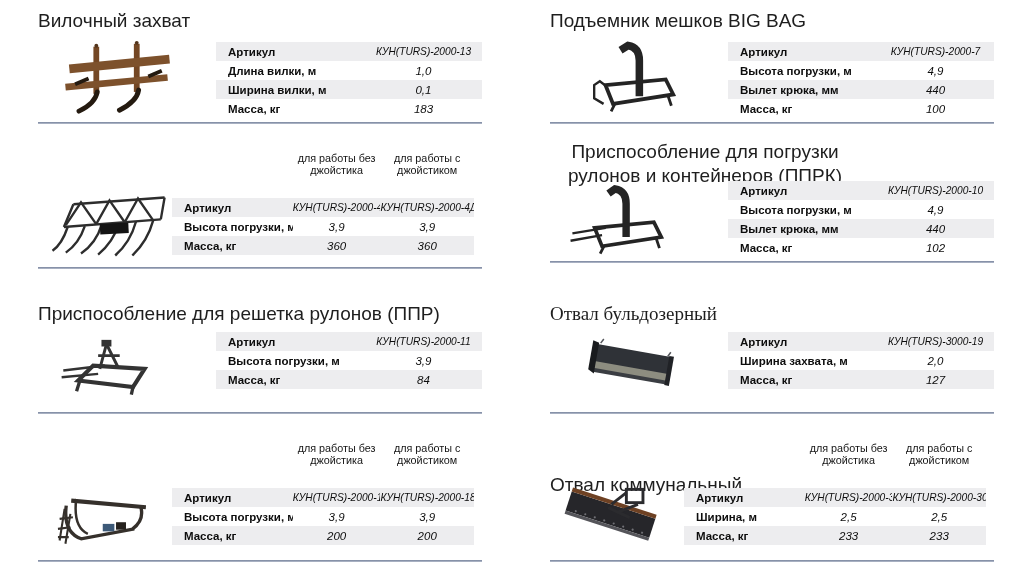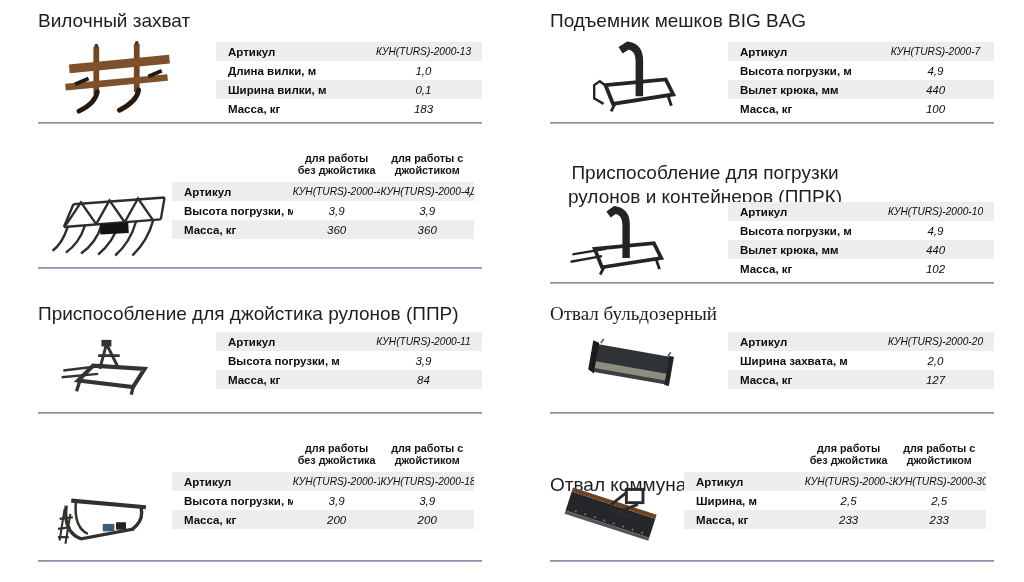--- a/index.html
+++ b/index.html
@@ -10,22 +10,22 @@
   .img-box{position:absolute;}
   .img-box svg{display:block;width:100%;height:100%;}
   table.spec{position:absolute;border-collapse:collapse;table-layout:fixed;}
   table.spec.two-col{left:216px;top:42px;width:266px;}
   table.spec.three-col{left:172px;top:2px;width:302px;}
   .spec td{height:19px;font-size:11.5px;color:#0d0d0d;padding:0;white-space:nowrap;overflow:hidden;}
   .spec td.lbl{font-weight:bold;text-align:left;padding-left:12px;}
   .spec td.val{text-align:center;font-style:italic;}
   .spec td.art{font-size:10.2px;}
   .spec tbody tr:nth-child(odd){background:#ededef;}
-  .spec thead th{font-weight:bold;font-size:10.8px;color:#141414;line-height:1.18;
-                 text-align:center;vertical-align:bottom;padding:0 4px 5px;height:30px;}
+  .spec thead th{font-weight:normal;font-size:10.8px;color:#141414;line-height:1.18;
+                 text-align:center;vertical-align:bottom;padding:0 4px 21px;height:30px;}
   .two-col col.c-lbl{width:56%;} .two-col col.c-val{width:44%;}
   .three-col col.c-lbl{width:40%;} .three-col col.c-v1{width:29%;} .three-col col.c-v2{width:31%;}
   .divider{position:absolute;left:38px;width:444px;height:2px;top:122px;
            background:linear-gradient(180deg,#76829c,#b8bfce);}
   .cell.last .divider{top:125px;}
   
   .s0 .img-box{left:52px;top:36px;width:130px;height:82px;}
   .s1 .title{top:8px;} .s1 .img-box{left:48px;top:44px;width:142px;height:76px;}
   .s2 .title{top:12px;} .s2 .spec{top:38px;} .s2 .img-box{left:55px;top:38px;width:112px;height:76px;}
   .s3 .title{top:10px;} .s3 .spec{top:5px;} .s3 .img-box{left:48px;top:44px;width:112px;height:74px;}
@@ -135,21 +135,21 @@
             <td class="lbl">Масса, кг</td>
             <td class="val">360</td>
             <td class="val">360</td>
           </tr>
         </tbody>
     </table>
     <div class="divider"></div>
   </section>
 
   <section class="cell s2" style="left:0;top:290px">
-    <div class="title">Приспособление для джойстика рулонов (ППР)</div>
+    <div class="title">Приспособление для решетка рулонов (ППР)</div>
     <div class="img-box">
       <svg viewBox="0 0 135 85">
         <g stroke="#333" fill="none">
           <path d="M28 60 L46 42 L108 46 L94 68 Z" stroke-width="5"></path>
           <path d="M62 16 L54 46 M62 16 L76 44 M52 30 L78 30" stroke-width="3.5"></path>
           <path d="M10 48 L60 42 M8 56 L52 52" stroke-width="3"></path>
           <path d="M30 60 L26 73 M94 68 L92 77" stroke-width="4"></path>
         </g>
         <rect x="56" y="11" width="12" height="8" fill="#333"></rect>
       </svg>
@@ -258,21 +258,21 @@
           </tr>
           <tr>
             <td class="lbl">Масса, кг</td>
             <td class="val">100</td>
           </tr>
         </tbody>
     </table>
     <div class="divider"></div>
   </section>
 
-  <section class="cell s5" style="left:512px;top:160px">
+  <section class="cell s5" style="left:512px;top:139px">
     <div class="title">Приспособление для погрузки рулонов и контейнеров (ППРК)</div>
     <div class="img-box">
       <svg viewBox="0 0 135 85">
         <g stroke="#242424" fill="none">
           <path d="M66 62 L66 26 Q66 12 54 10 L47 15" stroke-width="8"></path>
           <path d="M32 52 L96 46 L104 62 L40 72 Z" stroke-width="4"></path>
           <path d="M8 58 L44 52 M6 66 L40 60" stroke-width="2.5"></path>
           <path d="M42 72 L38 80 M98 62 L102 74" stroke-width="3"></path>
         </g>
       </svg>
@@ -319,21 +319,21 @@
       </svg>
     </div>
     <table class="spec two-col">
       <colgroup>
           <col class="c-lbl">
           <col class="c-val">
         </colgroup>
       <tbody>
           <tr>
             <td class="lbl">Артикул</td>
-            <td class="val art">КУН(TURS)-2000-20</td>
+            <td class="val art">КУН(TURS)-3000-19</td>
           </tr>
           <tr>
             <td class="lbl">Ширина захвата, м</td>
             <td class="val">2,0</td>
           </tr>
           <tr>
             <td class="lbl">Масса, кг</td>
             <td class="val">127</td>
           </tr>
         </tbody>

